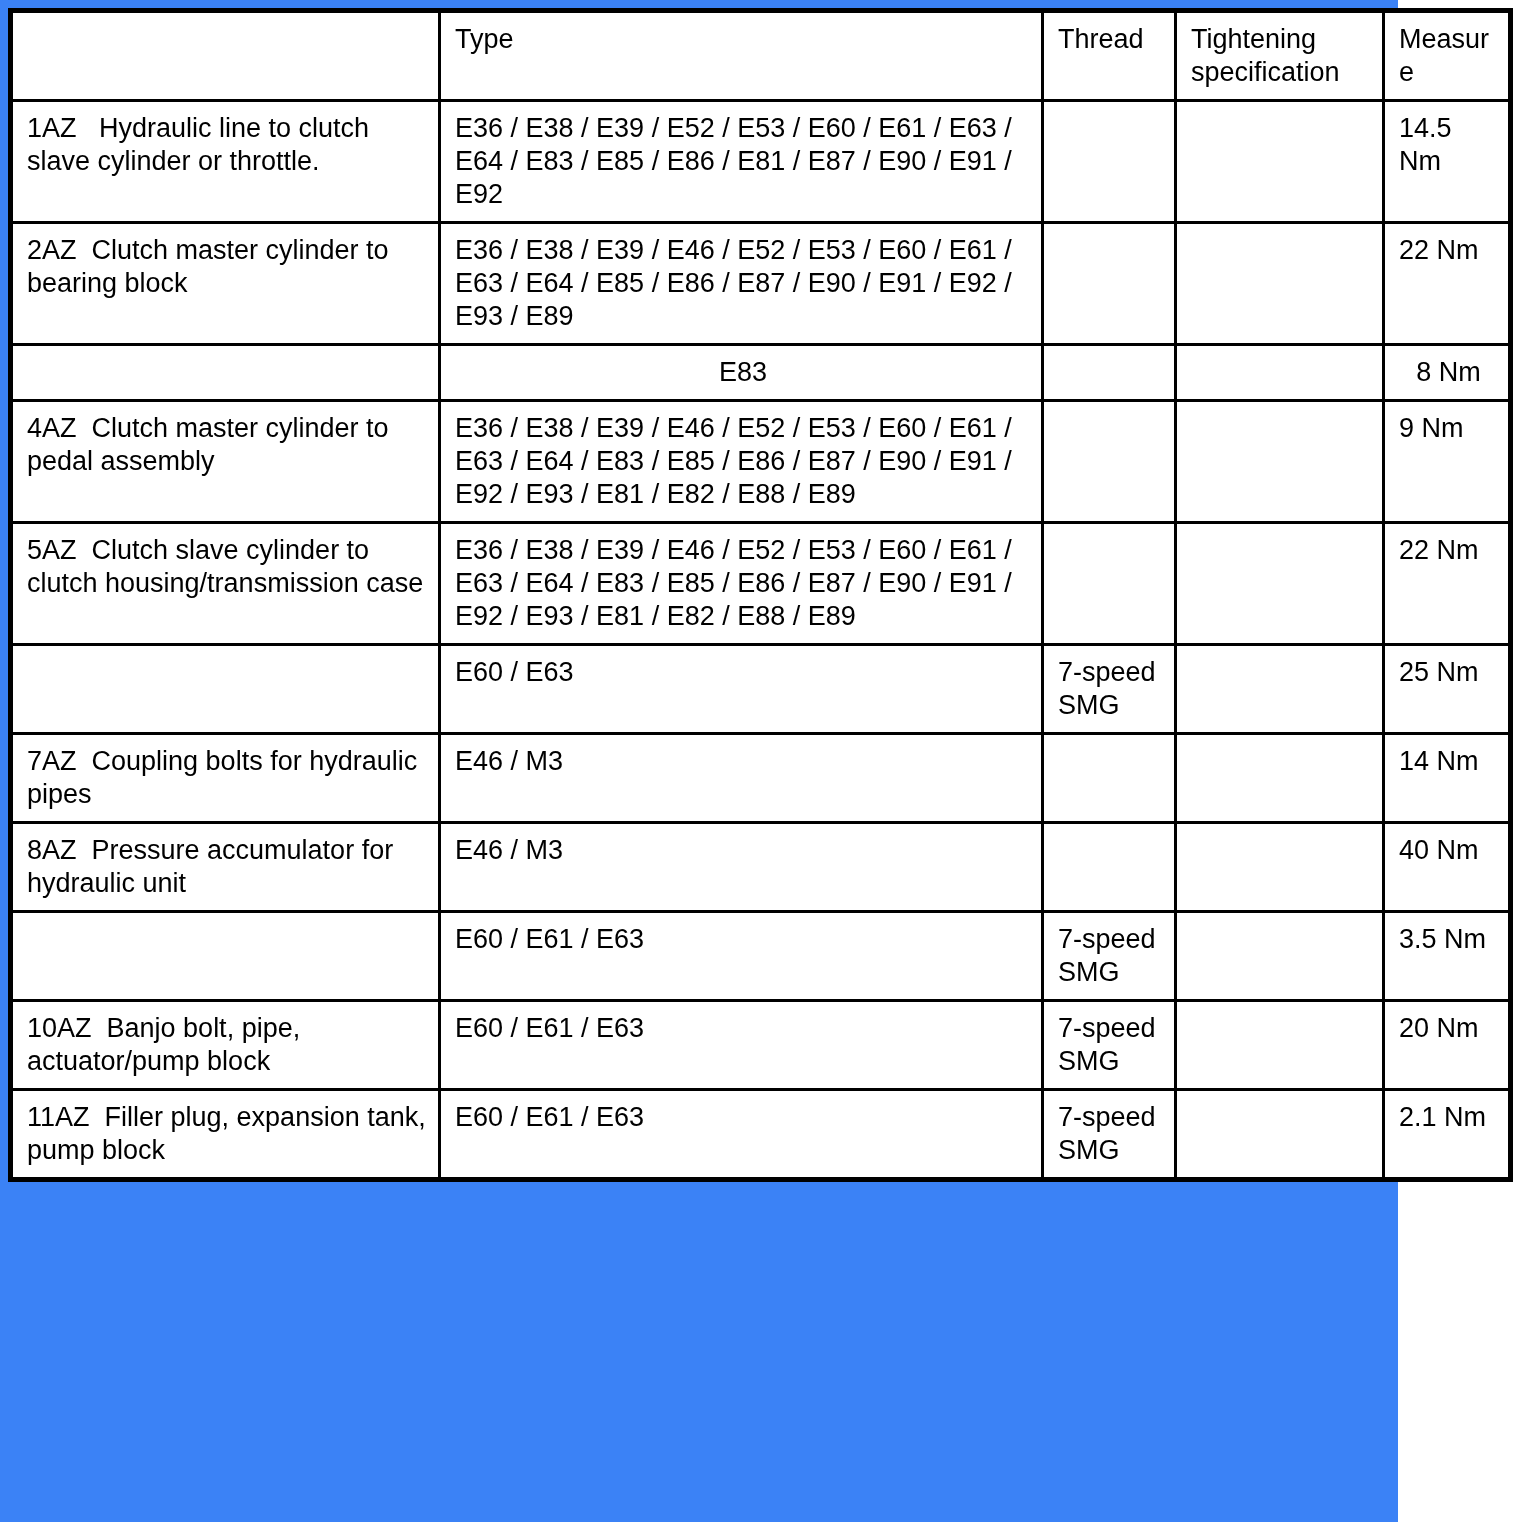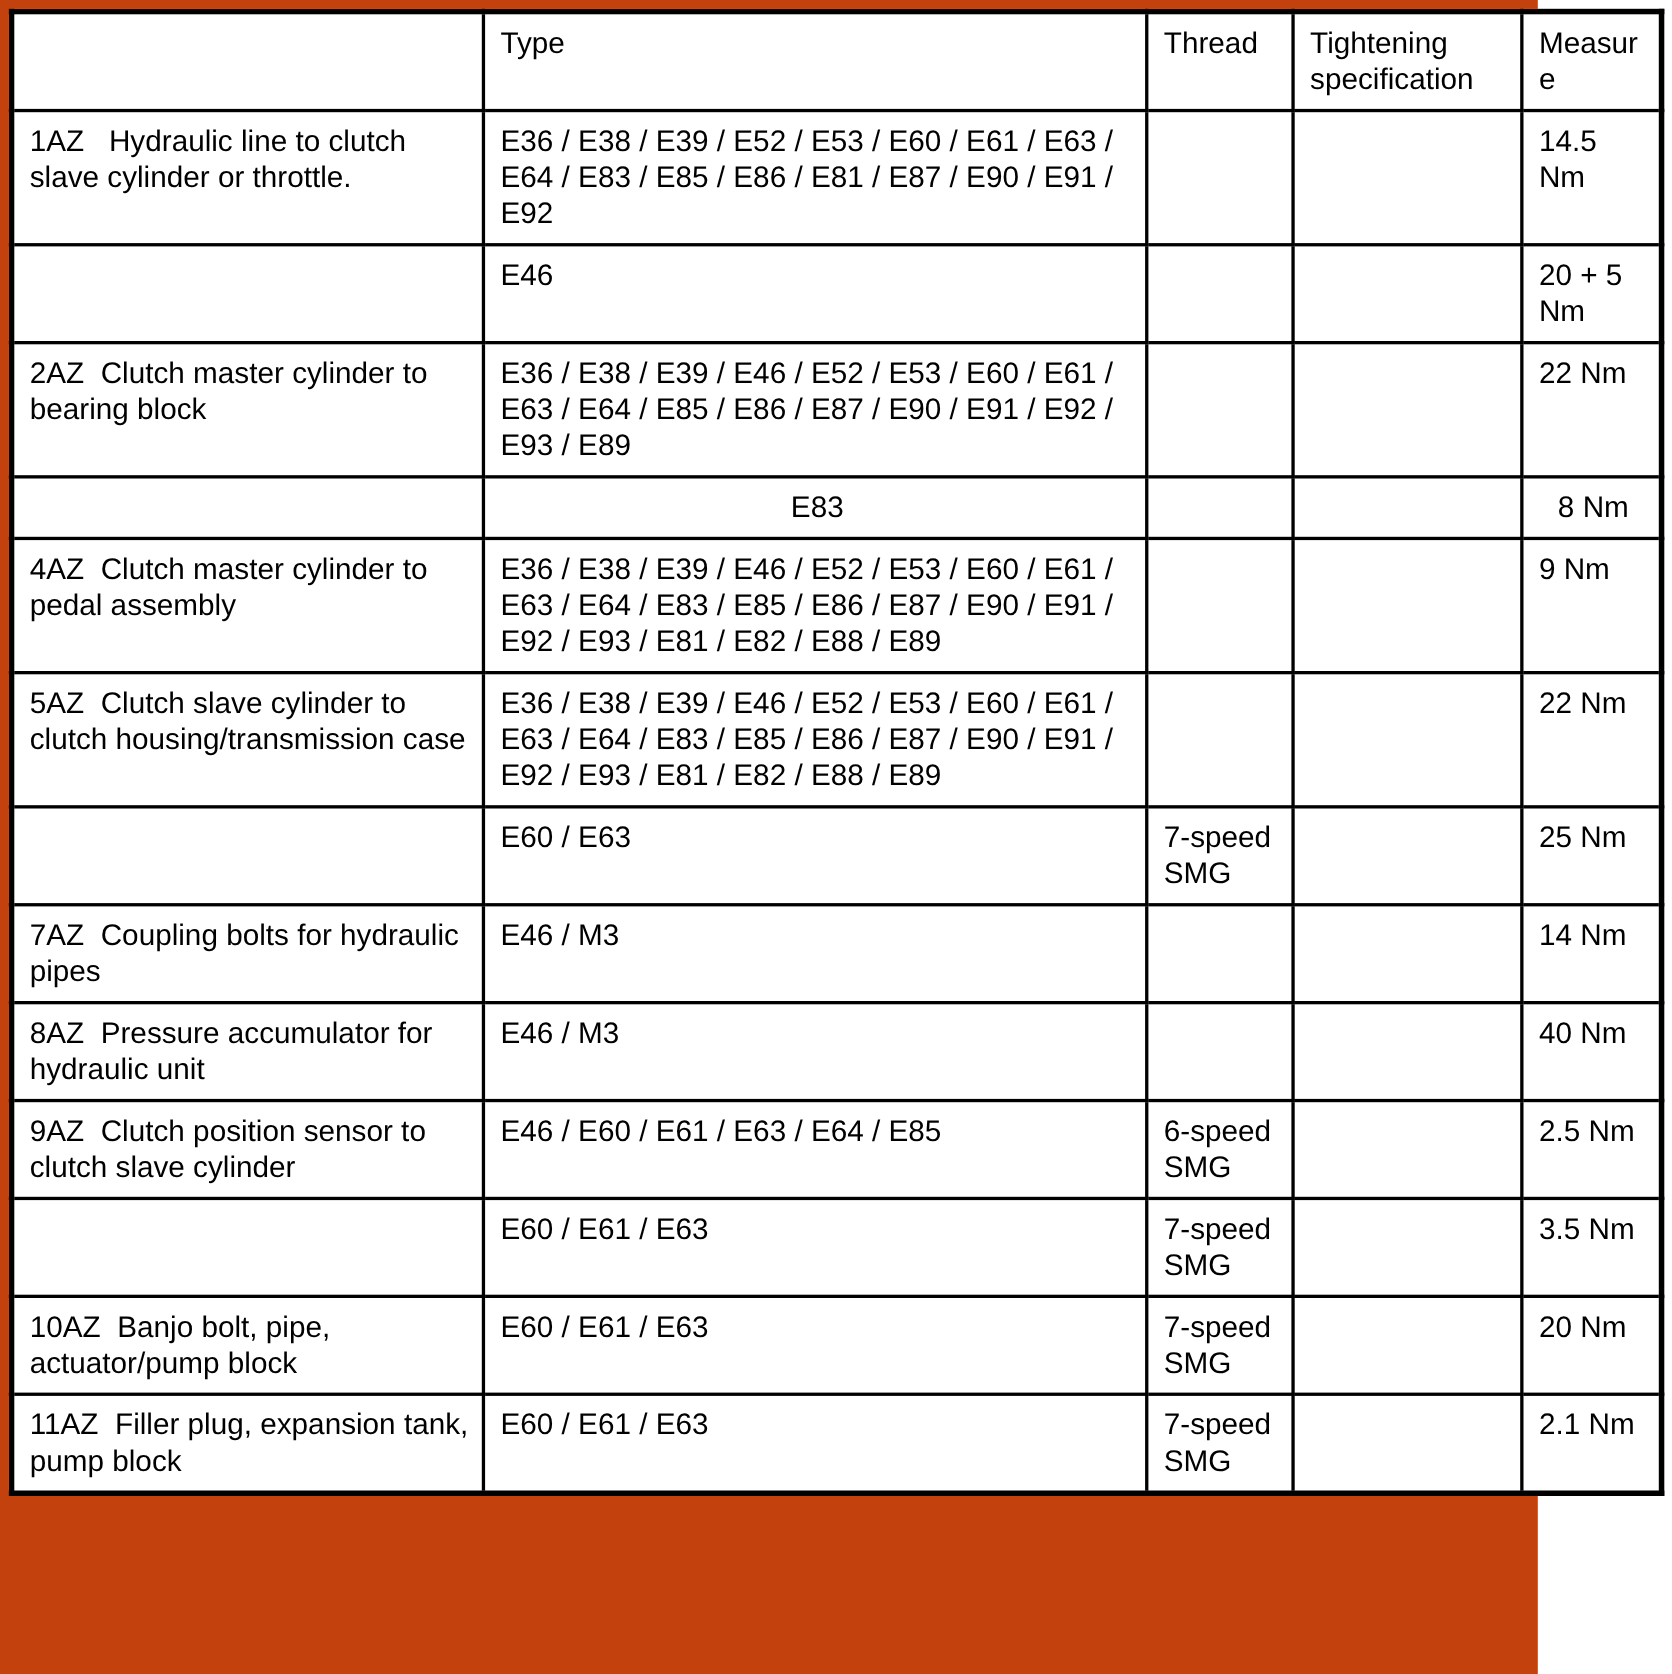--- a/index.html
+++ b/index.html
@@ -4,21 +4,21 @@
 <style>
   html, body {
     margin: 0;
     padding: 0;
     background: #ffffff;
     width: 1520px;
   }
   .page {
     width: 1398px;
     height: 1522px;
-    background: #c2410c;
+    background: #3b82f6;
     box-sizing: border-box;
     padding: 8px;
   }
   table.spec-table {
     border-collapse: collapse;
     table-layout: fixed;
     width: 1500px;
     border: 5px solid #000000;
     font-family: "Liberation Sans", sans-serif;
     font-size: 27px;
@@ -68,27 +68,20 @@
     </thead>
     <tbody>
       <tr>
         <td>1AZ   Hydraulic line to clutch slave cylinder or throttle.</td>
         <td>E36 / E38 / E39 / E52 / E53 / E60 / E61 / E63 / E64 / E83 / E85 / E86 / E81 / E87 / E90 / E91 / E92</td>
         <td></td>
         <td></td>
         <td>14.5 Nm</td>
       </tr>
       <tr>
-        <td></td>
-        <td>E46</td>
-        <td></td>
-        <td></td>
-        <td>20 + 5 Nm</td>
-      </tr>
-      <tr>
         <td>2AZ  Clutch master cylinder to bearing block</td>
         <td>E36 / E38 / E39 / E46 / E52 / E53 / E60 / E61 / E63 / E64 / E85 / E86 / E87 / E90 / E91 / E92 / E93 / E89</td>
         <td></td>
         <td></td>
         <td>22 Nm</td>
       </tr>
       <tr class="row-short">
         <td></td>
         <td>E83</td>
         <td></td>
@@ -124,27 +117,20 @@
         <td>14 Nm</td>
       </tr>
       <tr>
         <td>8AZ  Pressure accumulator for hydraulic unit</td>
         <td>E46 / M3</td>
         <td></td>
         <td></td>
         <td>40 Nm</td>
       </tr>
       <tr>
-        <td>9AZ  Clutch position sensor to clutch slave cylinder</td>
-        <td>E46 / E60 / E61 / E63 / E64 / E85</td>
-        <td>6-speed SMG</td>
-        <td></td>
-        <td>2.5 Nm</td>
-      </tr>
-      <tr>
         <td></td>
         <td>E60 / E61 / E63</td>
         <td>7-speed SMG</td>
         <td></td>
         <td>3.5 Nm</td>
       </tr>
       <tr>
         <td>10AZ  Banjo bolt, pipe, actuator/pump block</td>
         <td>E60 / E61 / E63</td>
         <td>7-speed SMG</td>

